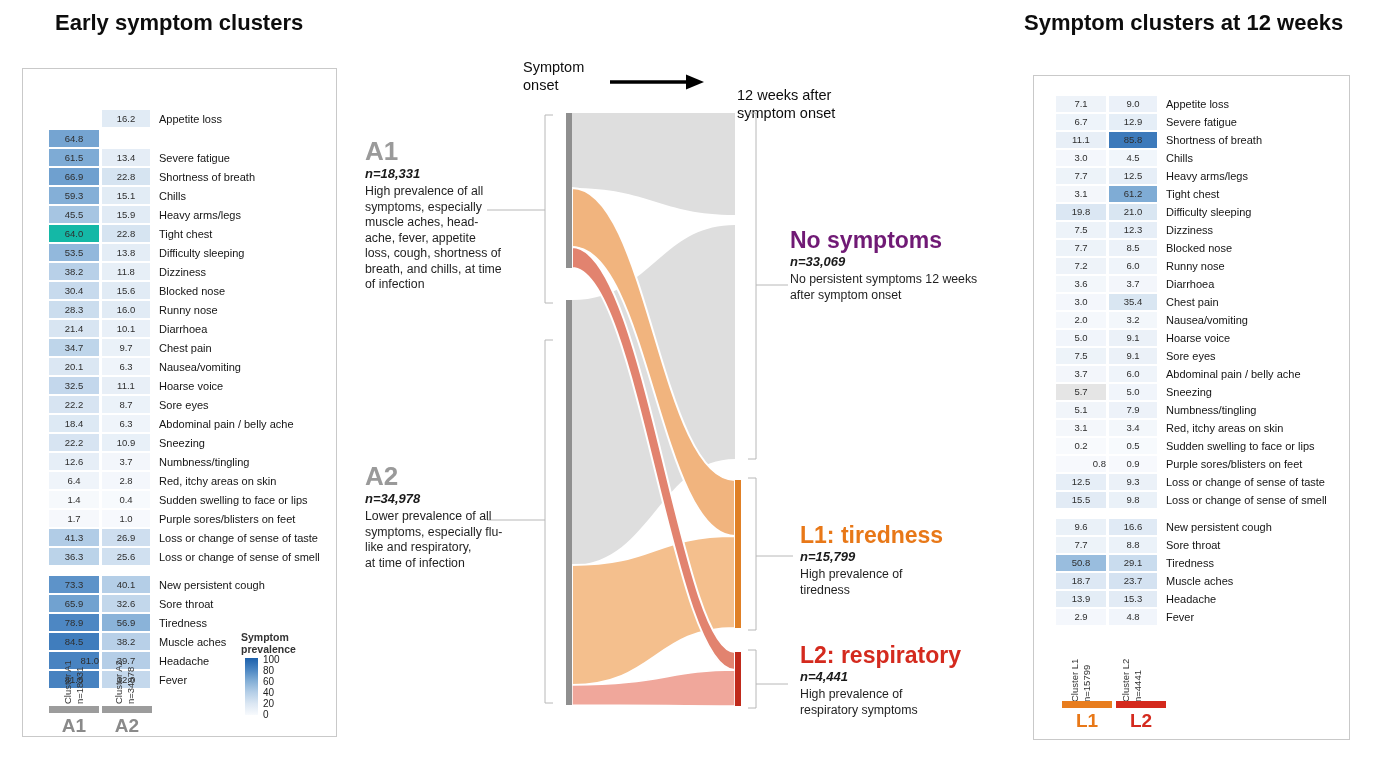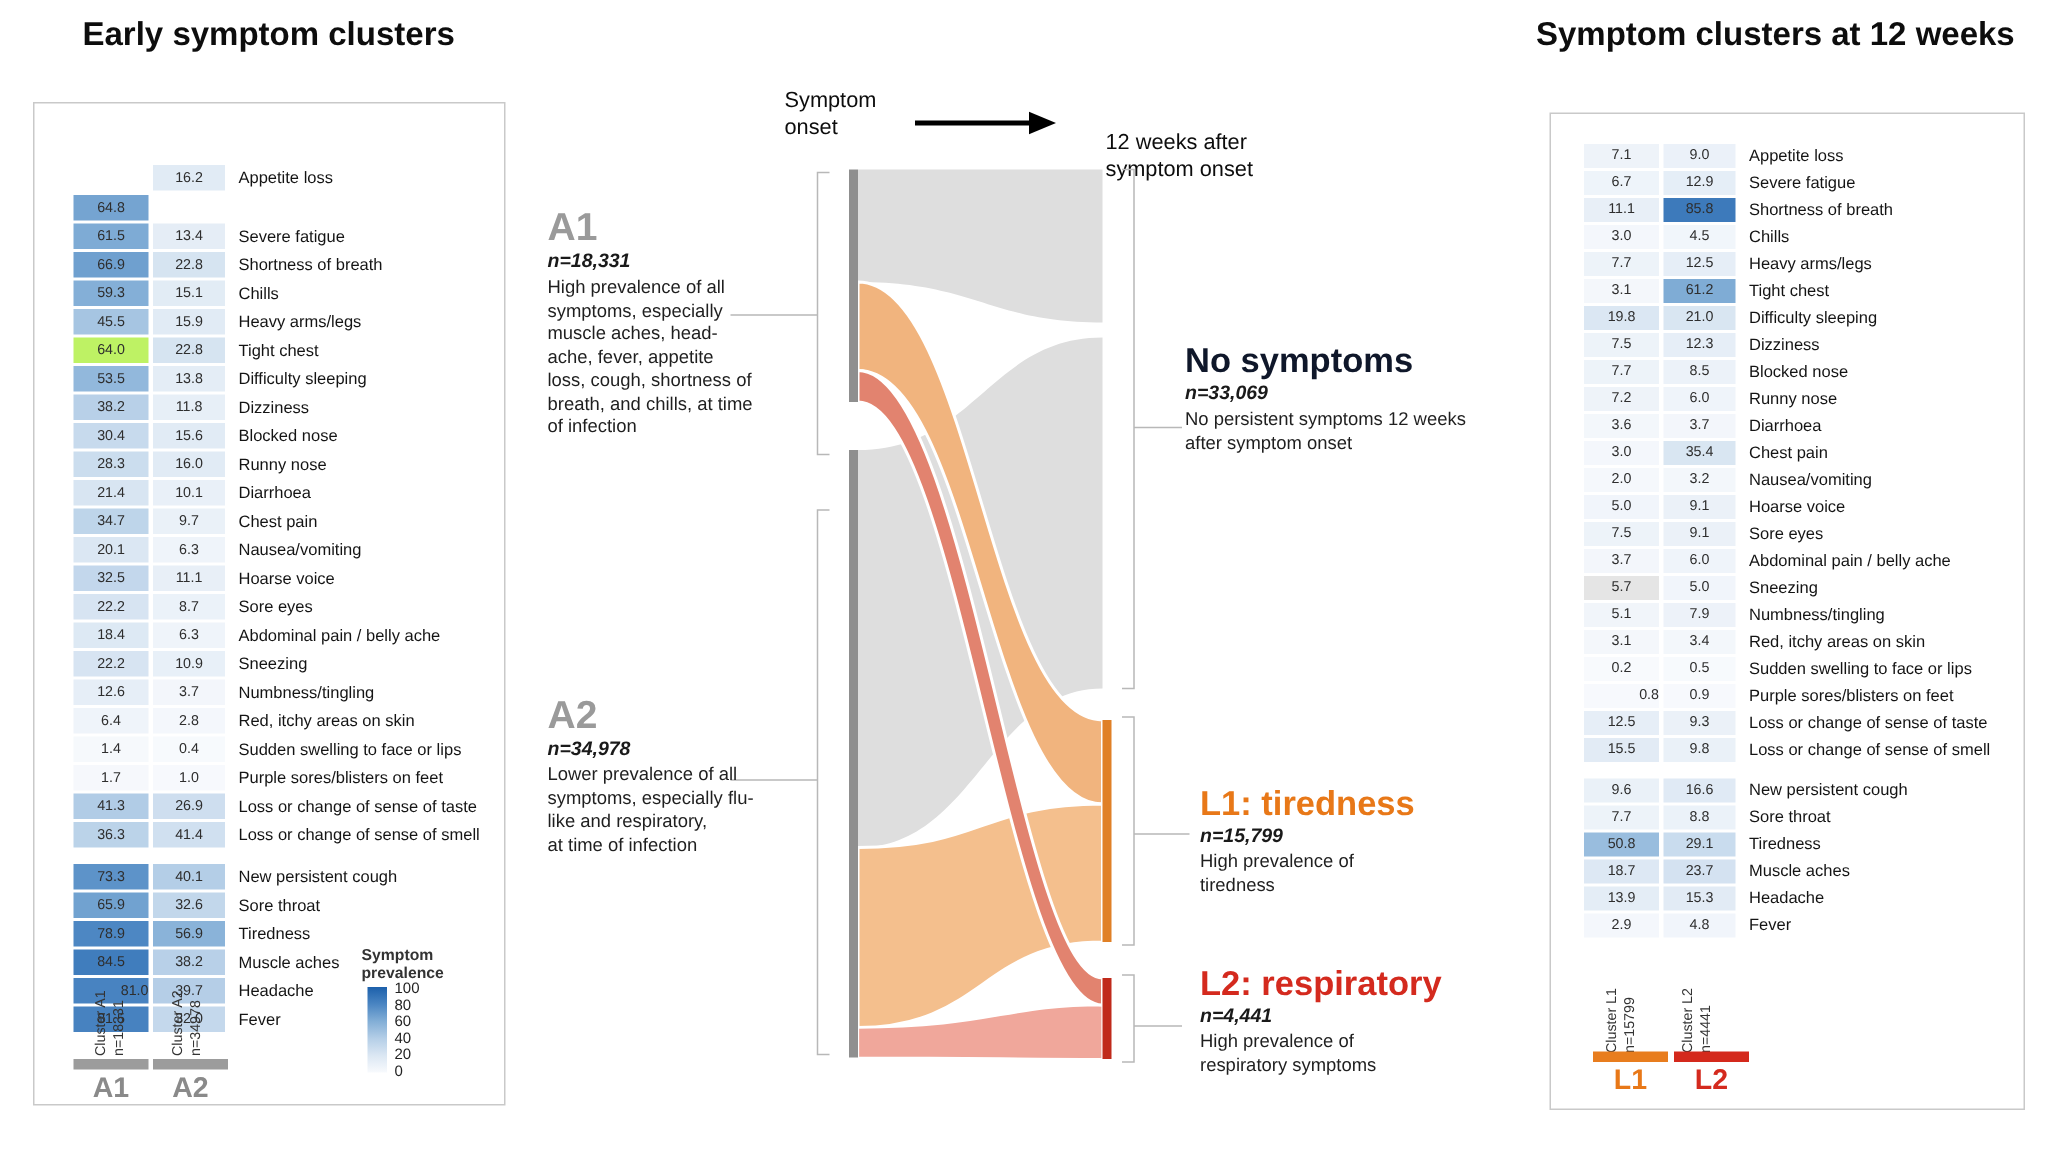--- a/index.html
+++ b/index.html
@@ -24,21 +24,21 @@
   .axislab{position:absolute;width:50px;text-align:center;font-size:19px;font-weight:bold;}
   .legend-title{position:absolute;font-size:10.5px;font-weight:bold;color:#333;
                 line-height:12px;white-space:pre-line;}
   .legend-grad{position:absolute;width:13px;height:57px;
      background:linear-gradient(to top,#f8fafd 0%,#dbe7f3 20%,#b4cee7 40%,#82aed6 60%,#4a85c2 80%,#1c60ab 100%);}
   .legend-ticks{position:absolute;display:flex;flex-direction:column;justify-content:space-between;
                 height:64px;font-size:10px;color:#222;}
   .mid-note{position:absolute;font-size:14.5px;color:#0d0d0d;line-height:18px;white-space:pre-line;}
   .blk{position:absolute;}
   .blk .t-gray{font-size:26px;font-weight:bold;color:#9a9a9a;line-height:26px;}
-  .blk .t-nosym{font-size:23px;font-weight:bold;color:#0f172a;line-height:24px;}
+  .blk .t-nosym{font-size:23px;font-weight:bold;color:#701a75;line-height:24px;}
   .blk .t-orange{font-size:23px;font-weight:bold;color:#e87818;line-height:24px;}
   .blk .t-red{font-size:23px;font-weight:bold;color:#d42a1e;line-height:24px;}
   .blk .nval{font-size:13px;font-weight:bold;font-style:italic;color:#1a1a1a;margin-top:2px;}
   .blk .desc{font-size:12.3px;color:#1f1f1f;line-height:15.5px;margin-top:3px;white-space:pre-line;}
   svg{position:absolute;overflow:visible;}
 </style>
 </head>
 <body>
 
 <div class="canvas">
@@ -68,21 +68,21 @@
             <div class="cell" style="background: rgb(132, 175, 215);">59.3</div>
             <div class="cell c2" style="background: rgb(226, 236, 245);">15.1</div>
             <div class="rlabel">Chills</div>
           </div>
           <div class="hrow">
             <div class="cell" style="background: rgb(166, 197, 226);">45.5</div>
             <div class="cell c2" style="background: rgb(225, 235, 245);">15.9</div>
             <div class="rlabel">Heavy arms/legs</div>
           </div>
           <div class="hrow">
-            <div class="cell" style="background: #bef264;">64.0</div>
+            <div class="cell" style="background: #14b8a6;">64.0</div>
             <div class="cell c2" style="background: rgb(214, 228, 241);">22.8</div>
             <div class="rlabel">Tight chest</div>
           </div>
           <div class="hrow">
             <div class="cell" style="background: rgb(146, 184, 220);">53.5</div>
             <div class="cell c2" style="background: rgb(228, 237, 246);">13.8</div>
             <div class="rlabel">Difficulty sleeping</div>
           </div>
           <div class="hrow">
             <div class="cell" style="background: rgb(184, 208, 232);">38.2</div>
@@ -154,21 +154,21 @@
             <div class="cell c2" style="background: rgb(247, 249, 253);">1.0</div>
             <div class="rlabel">Purple sores/blisters on feet</div>
           </div>
           <div class="hrow">
             <div class="cell" style="background: rgb(177, 204, 230);">41.3</div>
             <div class="cell c2" style="background: rgb(206, 222, 239);">26.9</div>
             <div class="rlabel">Loss or change of sense of taste</div>
           </div>
           <div class="hrow">
             <div class="cell" style="background: rgb(187, 211, 233);">36.3</div>
-            <div class="cell c2" style="background: rgb(208, 224, 240);">41.4</div>
+            <div class="cell c2" style="background: rgb(208, 224, 240);">25.6</div>
             <div class="rlabel">Loss or change of sense of smell</div>
           </div>
         </div>
         <div class="sec2">
           <div class="hrow">
             <div class="cell" style="background: rgb(93, 147, 201);">73.3</div>
             <div class="cell c2" style="background: rgb(180, 206, 231);">40.1</div>
             <div class="rlabel">New persistent cough</div>
           </div>
           <div class="hrow">

